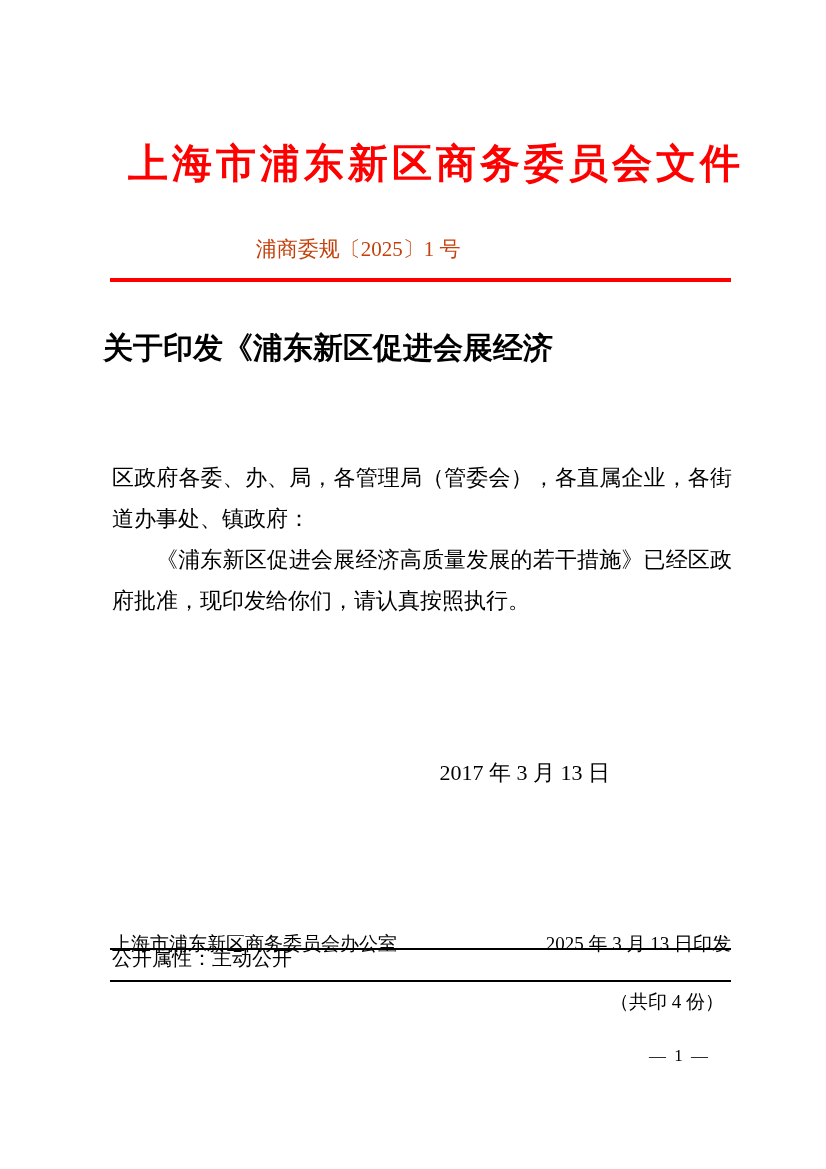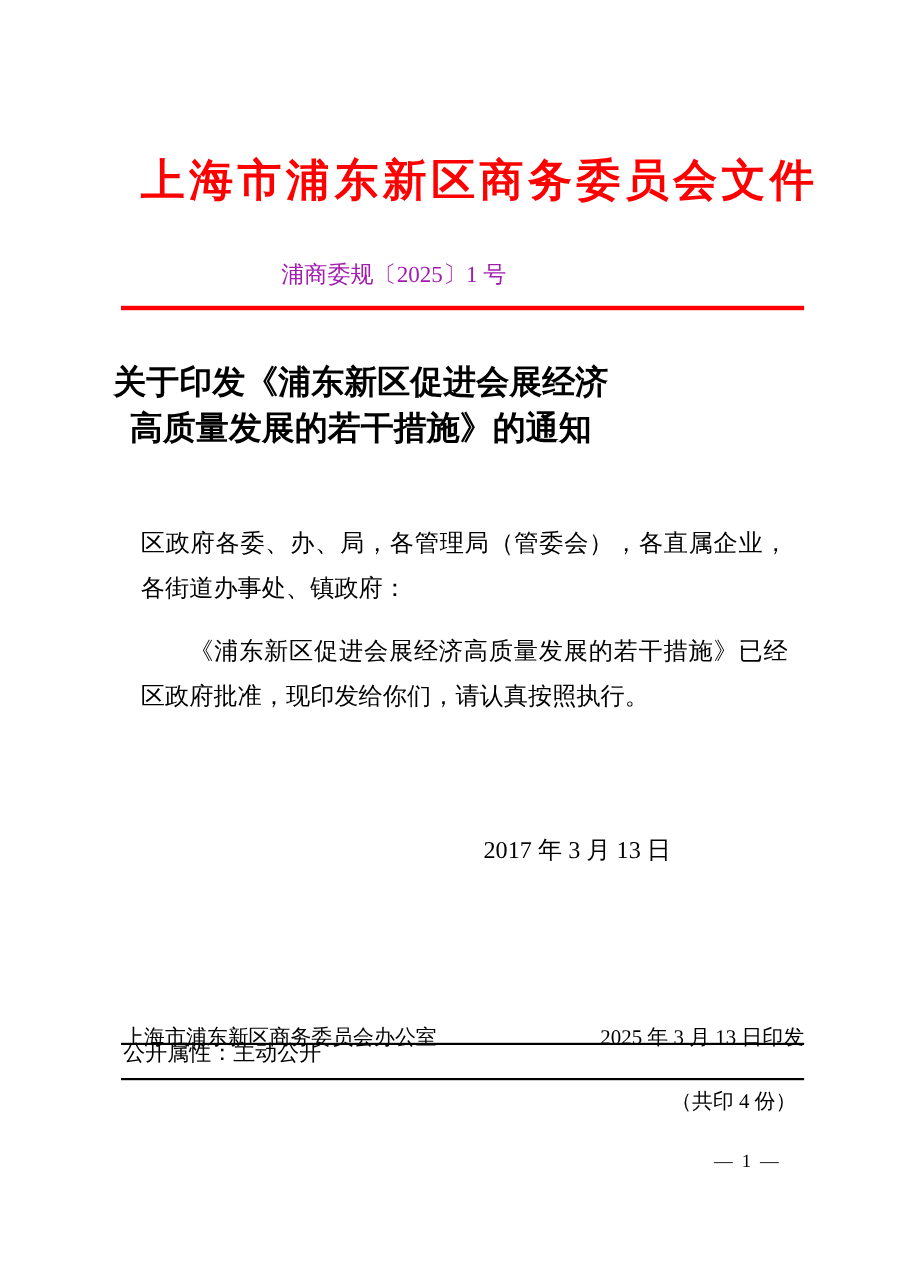--- a/index.html
+++ b/index.html
@@ -32,21 +32,21 @@
     padding-left: 23px;
   }
   .doc-number {
     position: absolute;
     top: 236px;
     left: 0;
     width: 716px;
     text-align: center;
     font-size: 21px;
     line-height: 26px;
-    color: #a21caf;
+    color: #c2410c;
   }
   .red-rule {
     position: absolute;
     top: 278px;
     left: 110px;
     width: 621px;
     height: 4px;
     background: var(--accent, #ff0000);
   }
   
@@ -66,21 +66,21 @@
     position: absolute;
     top: 457px;
     left: 112px;
     width: 620px;
     font-size: 22px;
     line-height: 41px;
     text-align: justify;
     color: #000000;
   }
   .body-text p {
-    margin: 16px;
+    margin: 0;
     padding: 0;
   }
   .body-text p.indent {
     text-indent: 2em;
   }
   
   .sig-org {
     position: absolute;
     top: 711px;
     right: 163px;
@@ -159,21 +159,20 @@
 <div class="page">
 
   <div class="org-title">上海市浦东新区商务委员会文件</div>
 
   <div class="doc-number">浦商委规〔2025〕1 号</div>
 
   <div class="red-rule"></div>
 
   <div class="doc-title">
     <div>关于印发《浦东新区促进会展经济</div>
-    <div>高质量发展的若干措施》的通知</div>
   </div>
 
   <div class="body-text">
     <p>区政府各委、办、局，各管理局（管委会），各直属企业，各街道办事处、镇政府：</p>
     <p class="indent">《浦东新区促进会展经济高质量发展的若干措施》已经区政府批准，现印发给你们，请认真按照执行。</p>
   </div>
 
 
   <div class="sig-date">2017 年 3 月 13 日</div>
 

